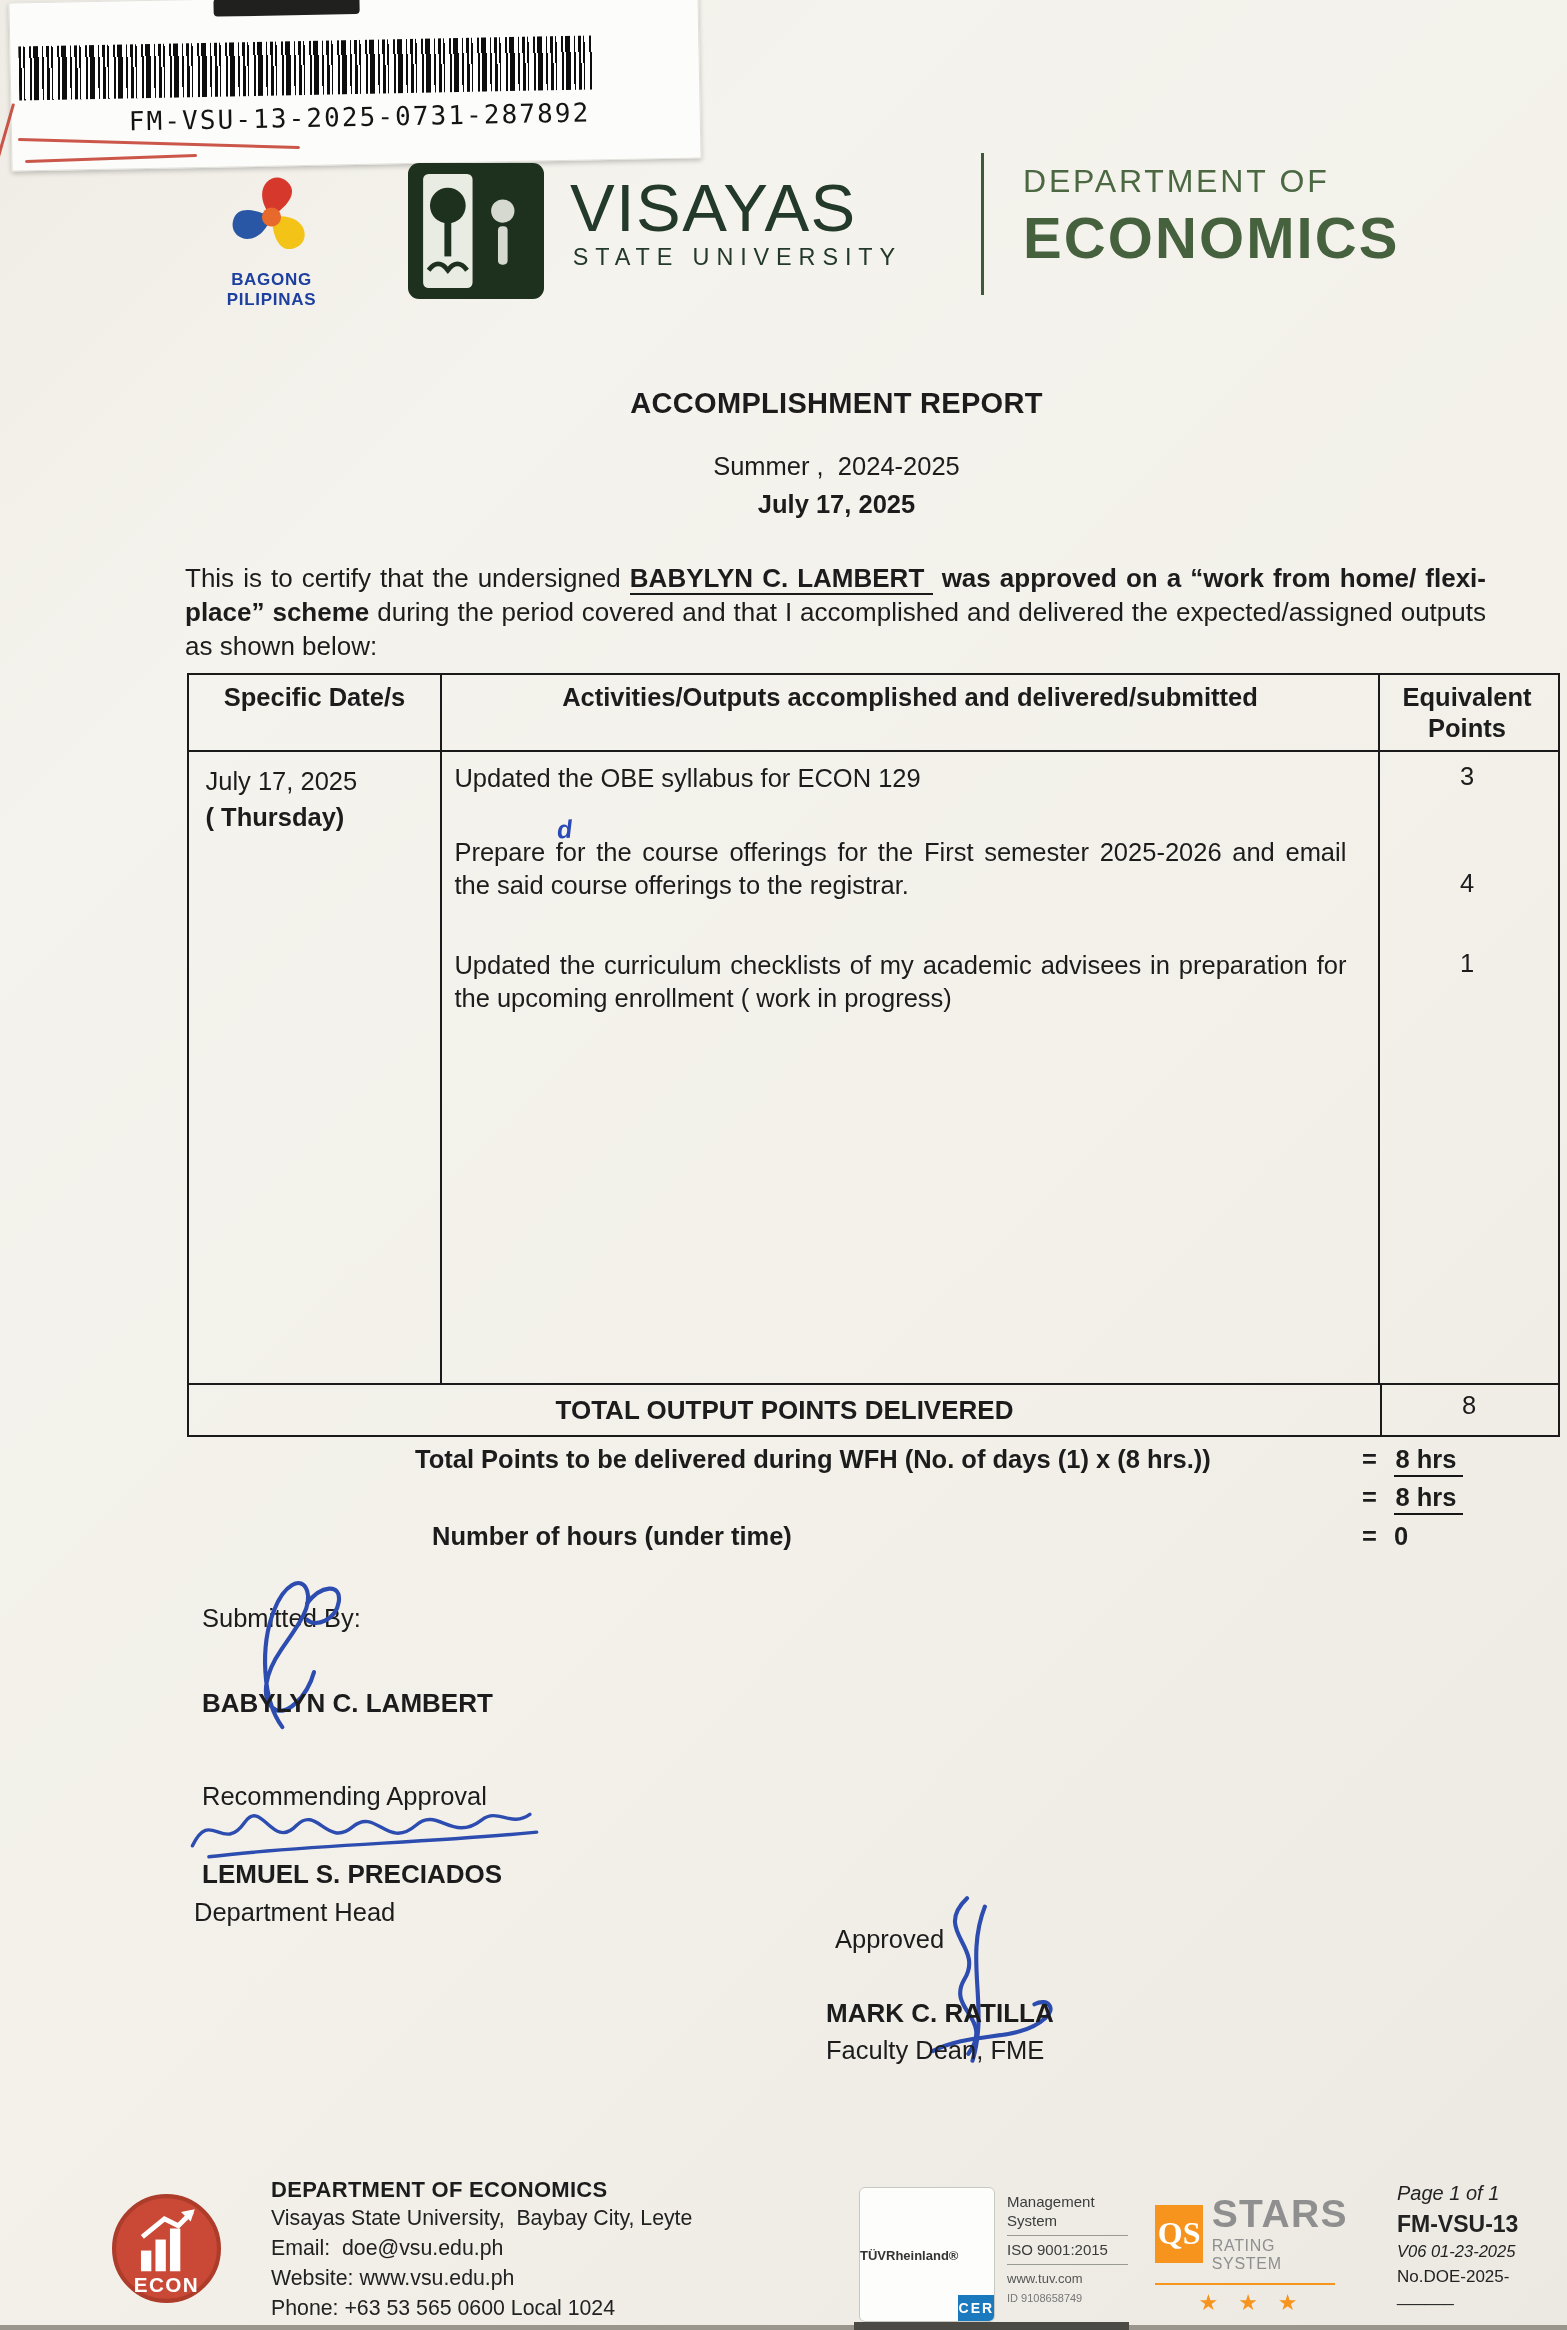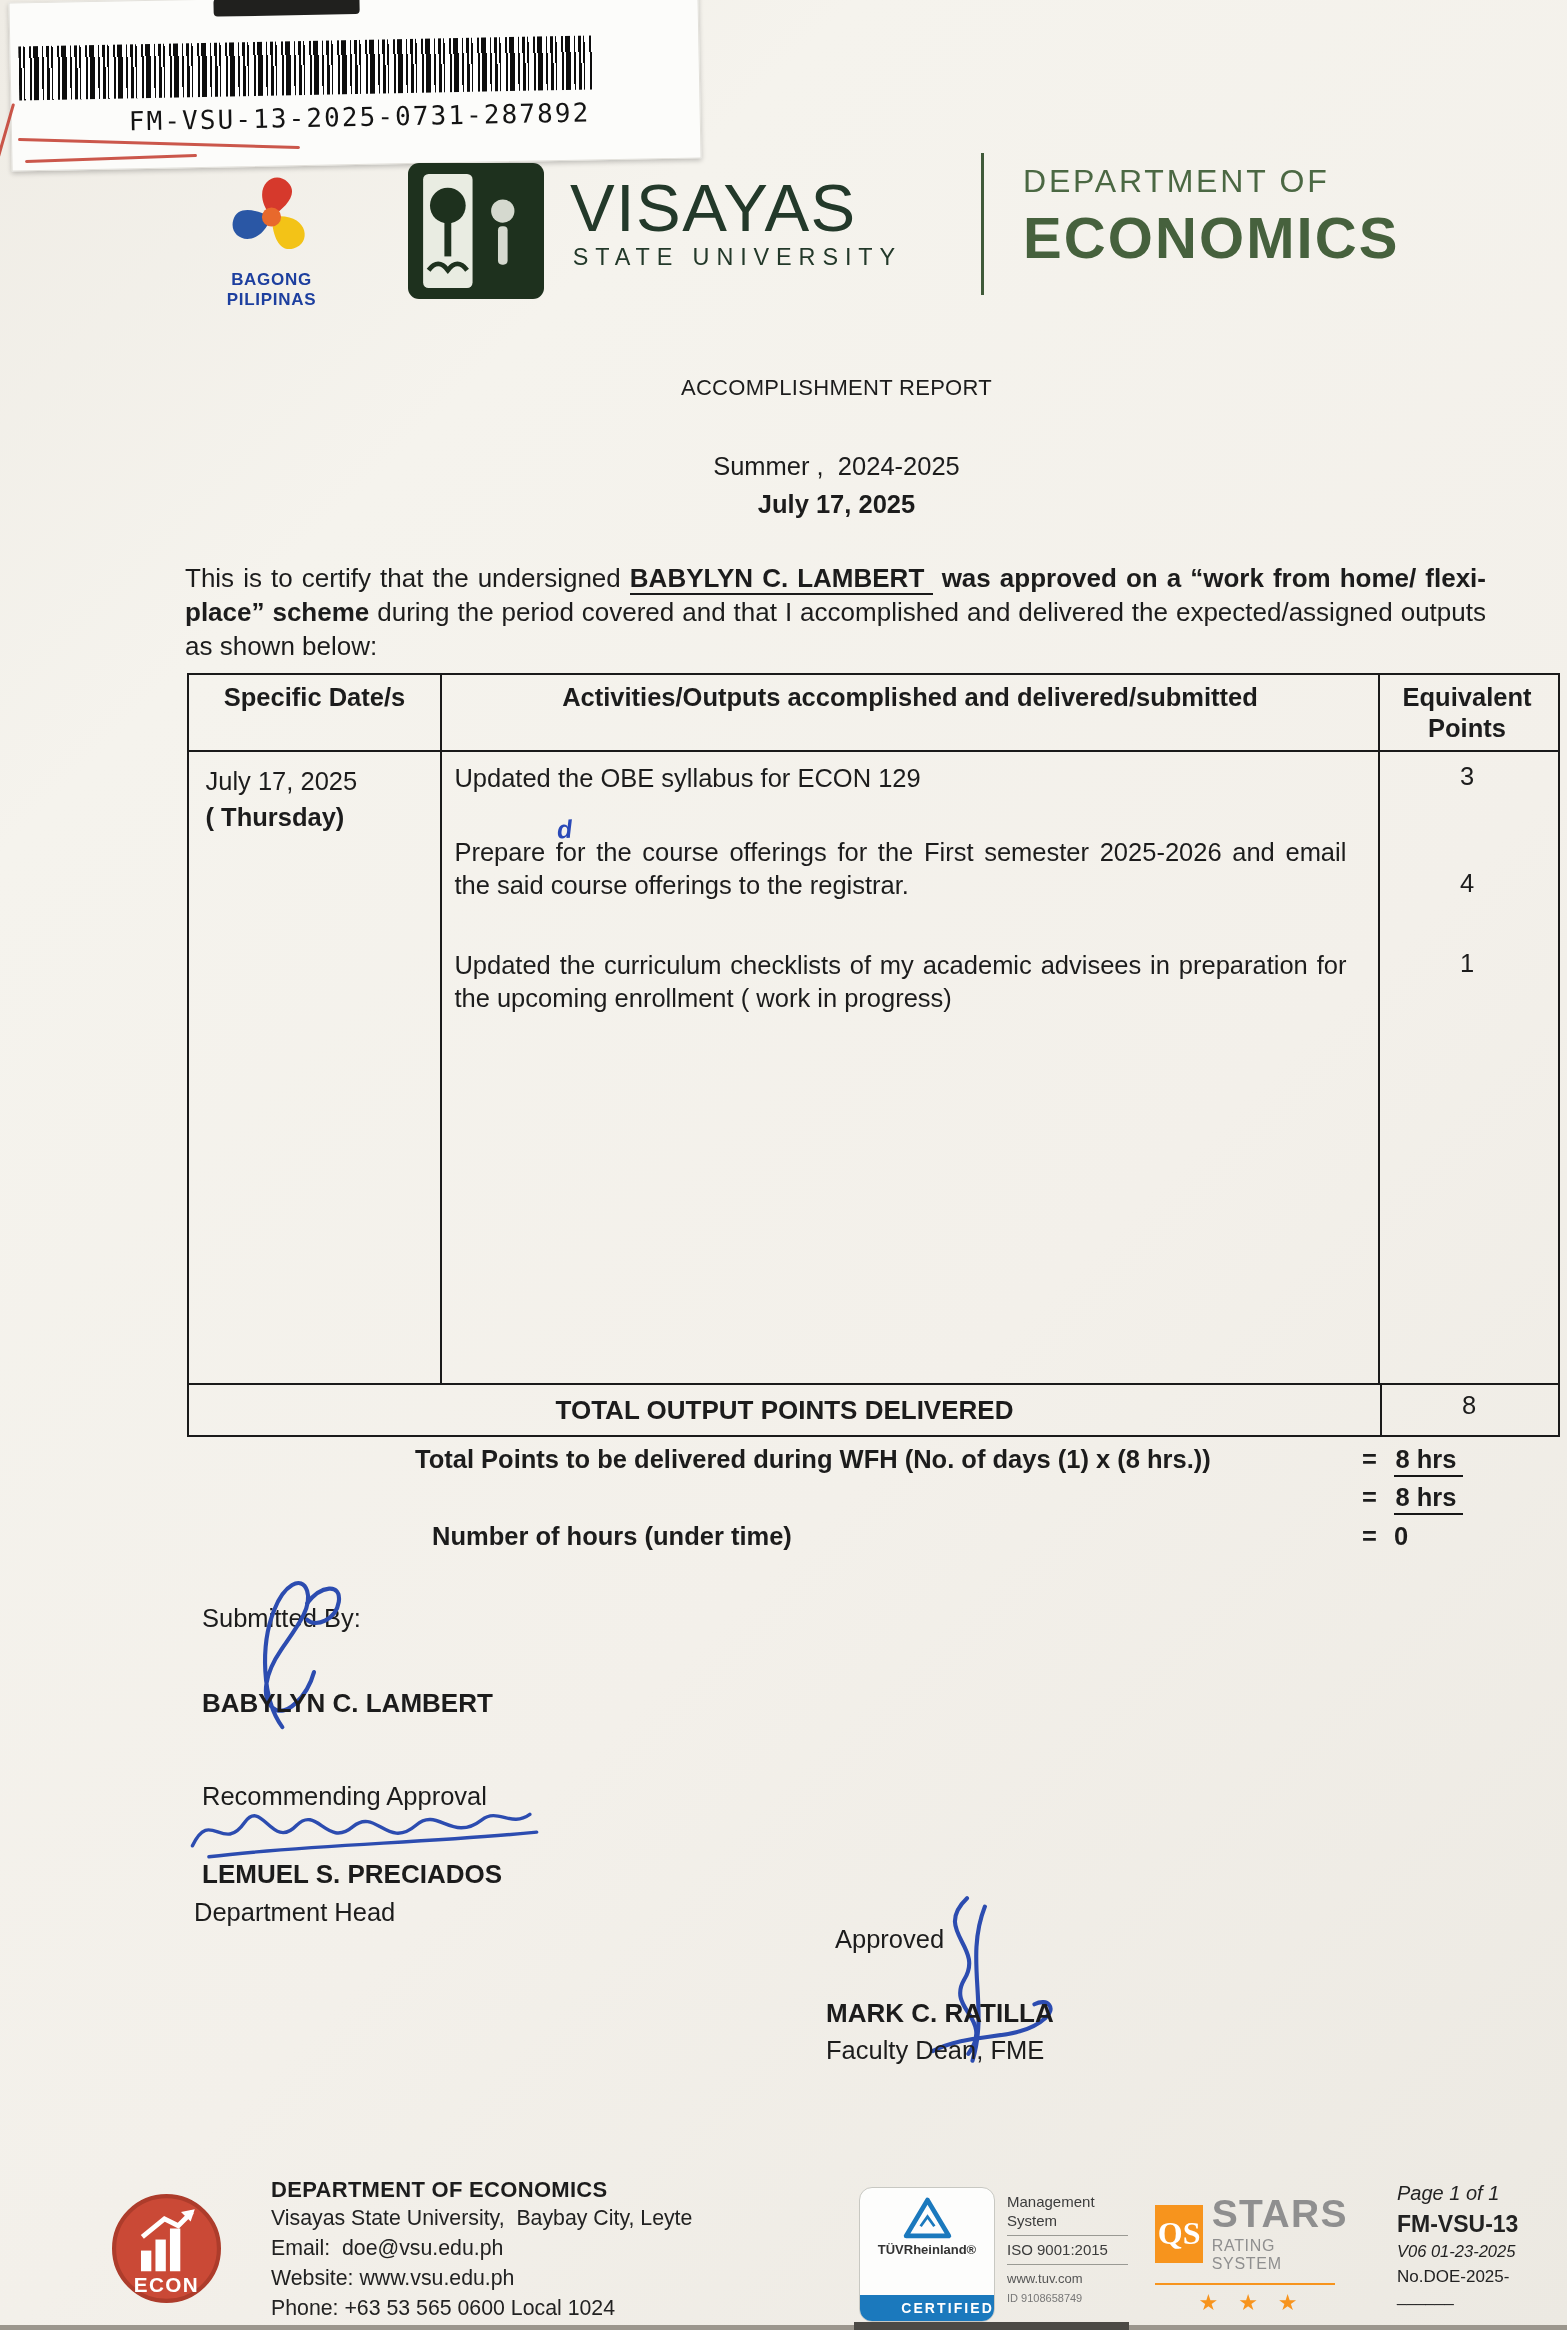--- a/index.html
+++ b/index.html
@@ -27,21 +27,21 @@
   .vsu-wordmark{position:absolute;left:570px;top:174px;color:#23392a}
   .vsu-name{font-size:67px;font-weight:400;letter-spacing:1.4px;line-height:1}
   .vsu-sub{font-size:23.4px;font-weight:500;letter-spacing:6.9px;margin-top:2.8px;margin-left:2.8px}
   .hdr-divider{position:absolute;left:981px;top:153px;width:2.8px;height:142px;background:#3f5a39}
   .dept-block{position:absolute;left:1023px;top:163px;color:#4b6843}
   .dept-l1{font-size:32px;letter-spacing:2.8px;font-weight:400}
   .dept-l2{font-size:58px;font-weight:800;letter-spacing:2.1px;margin-top:4.1px;color:#46613d}
 
   
   .center-band{position:absolute;left:110px;width:1453px;text-align:center}
-  .doc-title{top:375px;font-size:22px;font-weight:normal;letter-spacing:0.3px}
+  .doc-title{top:387px;font-size:29px;font-weight:bold;letter-spacing:0.3px}
   .doc-term{top:452px;font-size:25.5px;white-space:pre-wrap}
   .doc-date{top:490px;font-size:25.5px;font-weight:bold}
 
   
   .intro{position:absolute;left:185px;top:561px;width:1301px;font-size:26px;line-height:34px;text-align:justify}
   .intro .b{font-weight:bold}
   .intro .name{font-weight:bold;border-bottom:2.1px solid #1a1a1a;padding-right:8.3px}
 
   
   .rtable{position:absolute;left:187px;top:673px;width:1373px;border:2.1px solid #1a1a1a;font-size:25.5px;background:transparent}
@@ -79,21 +79,21 @@
   .sig{position:absolute;pointer-events:none}
   .sig path{stroke:#2c4cb0;fill:none;stroke-linecap:round;stroke-linejoin:round}
 
   
   .econ-logo{position:absolute;left:112px;top:2194px}
   .dept-info{position:absolute;left:271px;top:2177px}
   .di-name{font-size:22px;font-weight:bold;letter-spacing:0.3px}
   .di-line{font-size:21.3px;line-height:30px;white-space:pre-wrap;color:#222}
   .di-line:first-of-type{margin-top:2.8px}
   .tuv-card{position:absolute;left:859px;top:2187px;width:136px;height:135px;background:#fdfdfc;
-            border:1.4px solid #c8c8c2;border-radius:13px;display:flex;flex-direction:column;align-items:center;overflow:hidden}
+            border:1.4px solid #c8c8c2;border-radius:6px;display:flex;flex-direction:row;align-items:center;overflow:hidden}
   .tuv-brand{font-size:13px;font-weight:bold;color:#333;margin-top:1.4px}
   .tuv-cert{margin-top:auto;width:100%;background:#1b79bd;color:#fff;font-size:14px;letter-spacing:2.1px;
             text-align:right;padding:4.8px 0;font-weight:bold}
   .tuv-info{position:absolute;left:1007px;top:2193px;width:121px;font-size:15px;color:#3c3c3c;line-height:18.6px}
   .tuv-rule{border-top:1.4px solid #9a9a94;margin:4.8px 0}
   .tuv-small{font-size:13px;color:#555}
   .tuv-tiny{font-size:11px;color:#777}
   .qs-block{position:absolute;left:1155px;top:2194px;width:193px}
   .qs-row{display:flex;align-items:center}
   .qs-sq{width:58px;height:58px;background:#f7941d;color:#fff;display:flex;align-items:center;justify-content:center;

